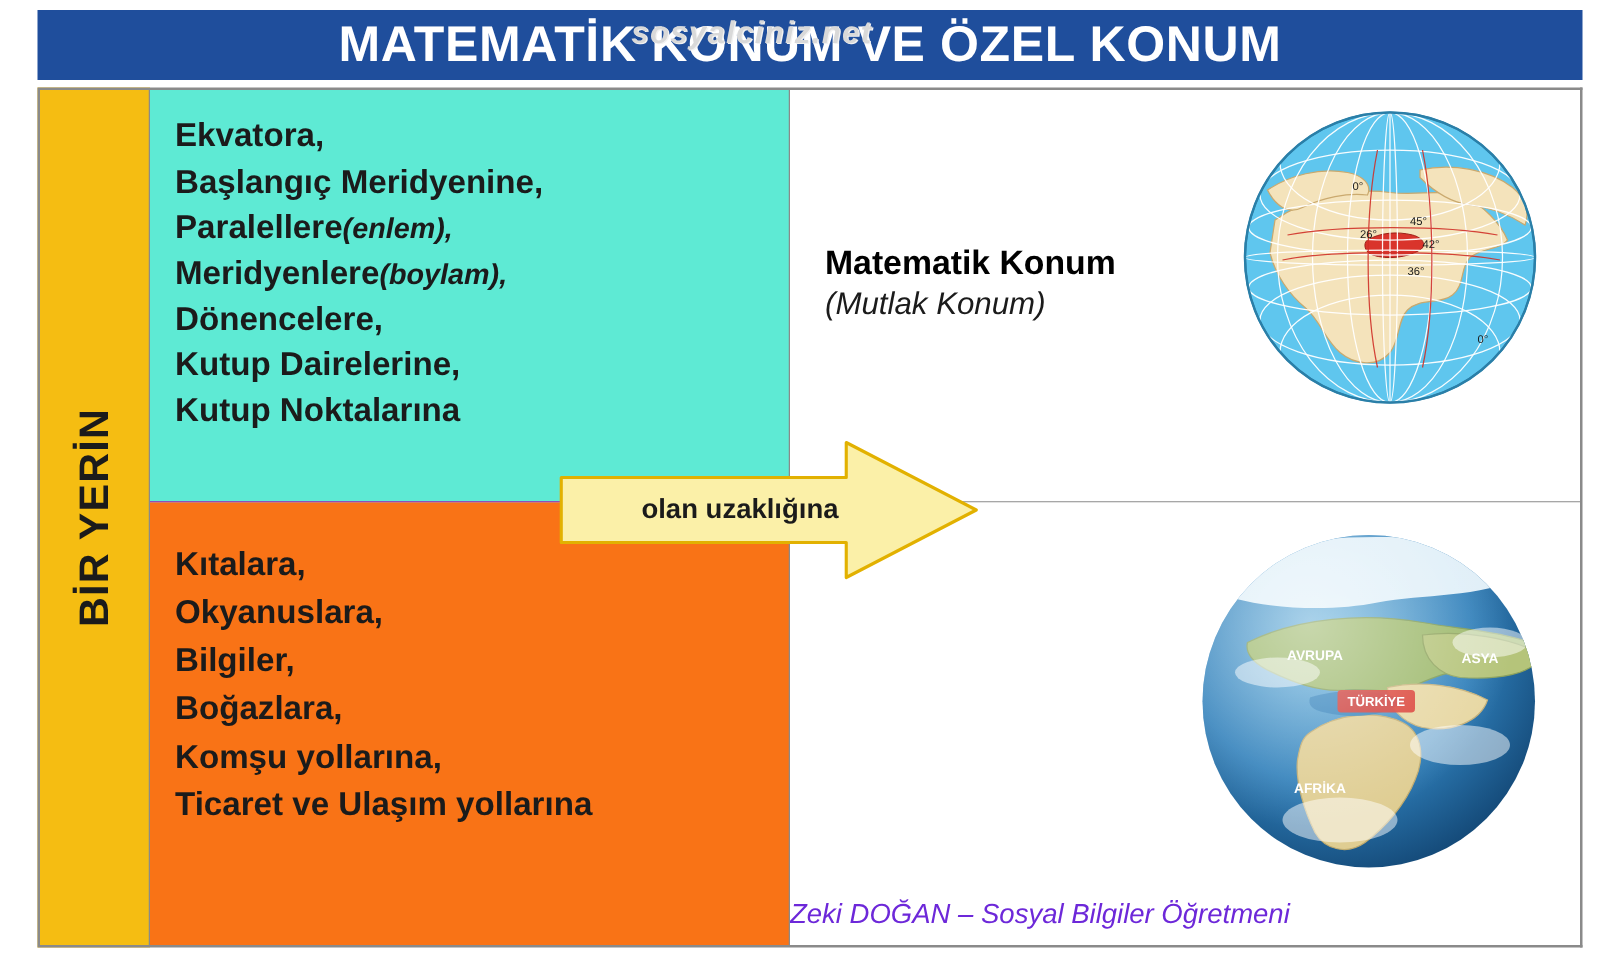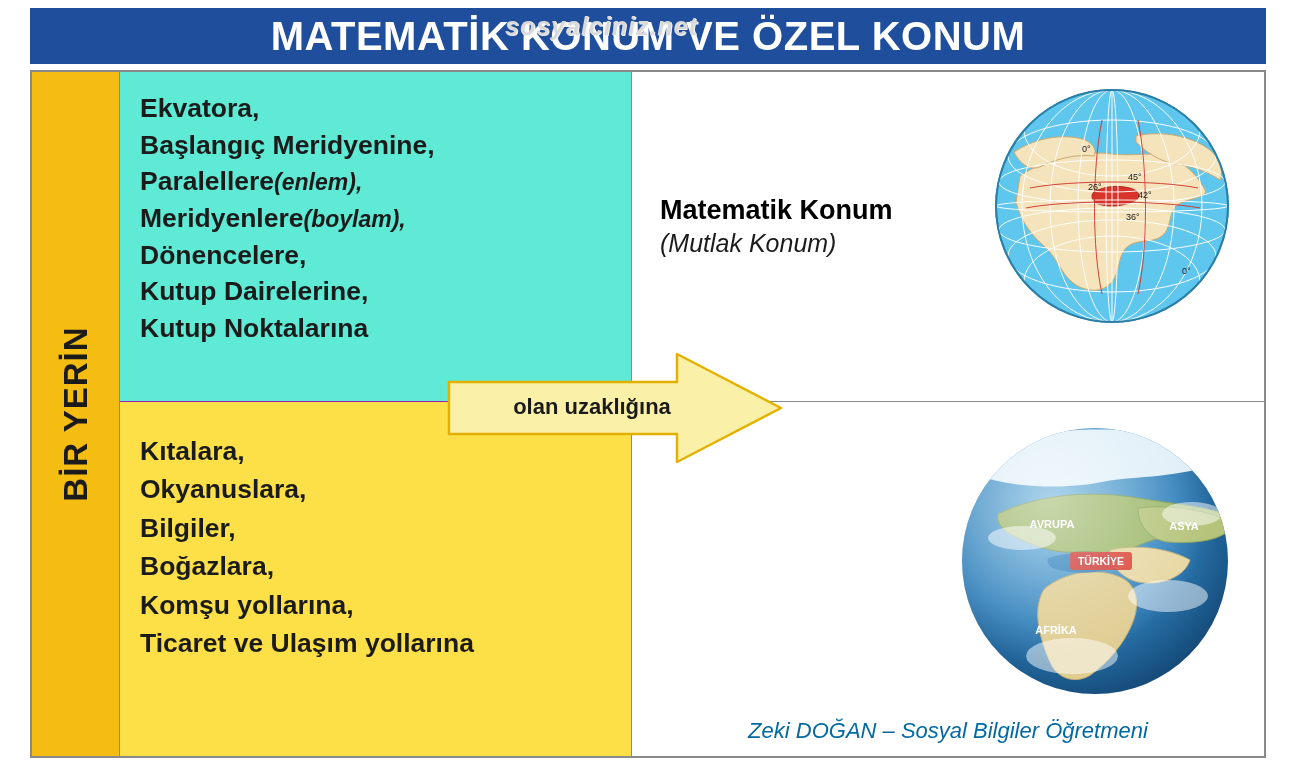--- a/index.html
+++ b/index.html
@@ -90,21 +90,21 @@
     overflow: hidden;
   }
 
   .cell-topleft {
     background: #5eead4;
     border-right: 1px solid #8a8a8a;
     border-bottom: 1px solid #a21caf;
     padding: 18px 0 0 20px;
   }
   .cell-bottomleft {
-    background: #fde047;
+    background: #f97316;
     border-right: 1px solid #8a8a8a;
     padding: 30px 0 0 20px;
   }
   .cell-topright {
     background: #ffffff;
     border-bottom: 1px solid #8a8a8a;
   }
   .cell-bottomright {
     background: #ffffff;
   }
@@ -205,24 +205,23 @@
     top: 16px;
     width: 286px;
     height: 286px;
   }
 
   .credit {
     position: absolute;
     left: 0;
     bottom: 12px;
     width: 100%;
-    text-align: center;
     font-size: 22px;
     font-style: italic;
-    color: #0369a1;
+    color: #6d28d9;
   }
 </style>
 </head>
 <body>
 
 <div class="poster">
 
   <div class="title-bar">
     <div class="title-text">MATEMATİK KONUM VE ÖZEL KONUM</div>
   </div>

